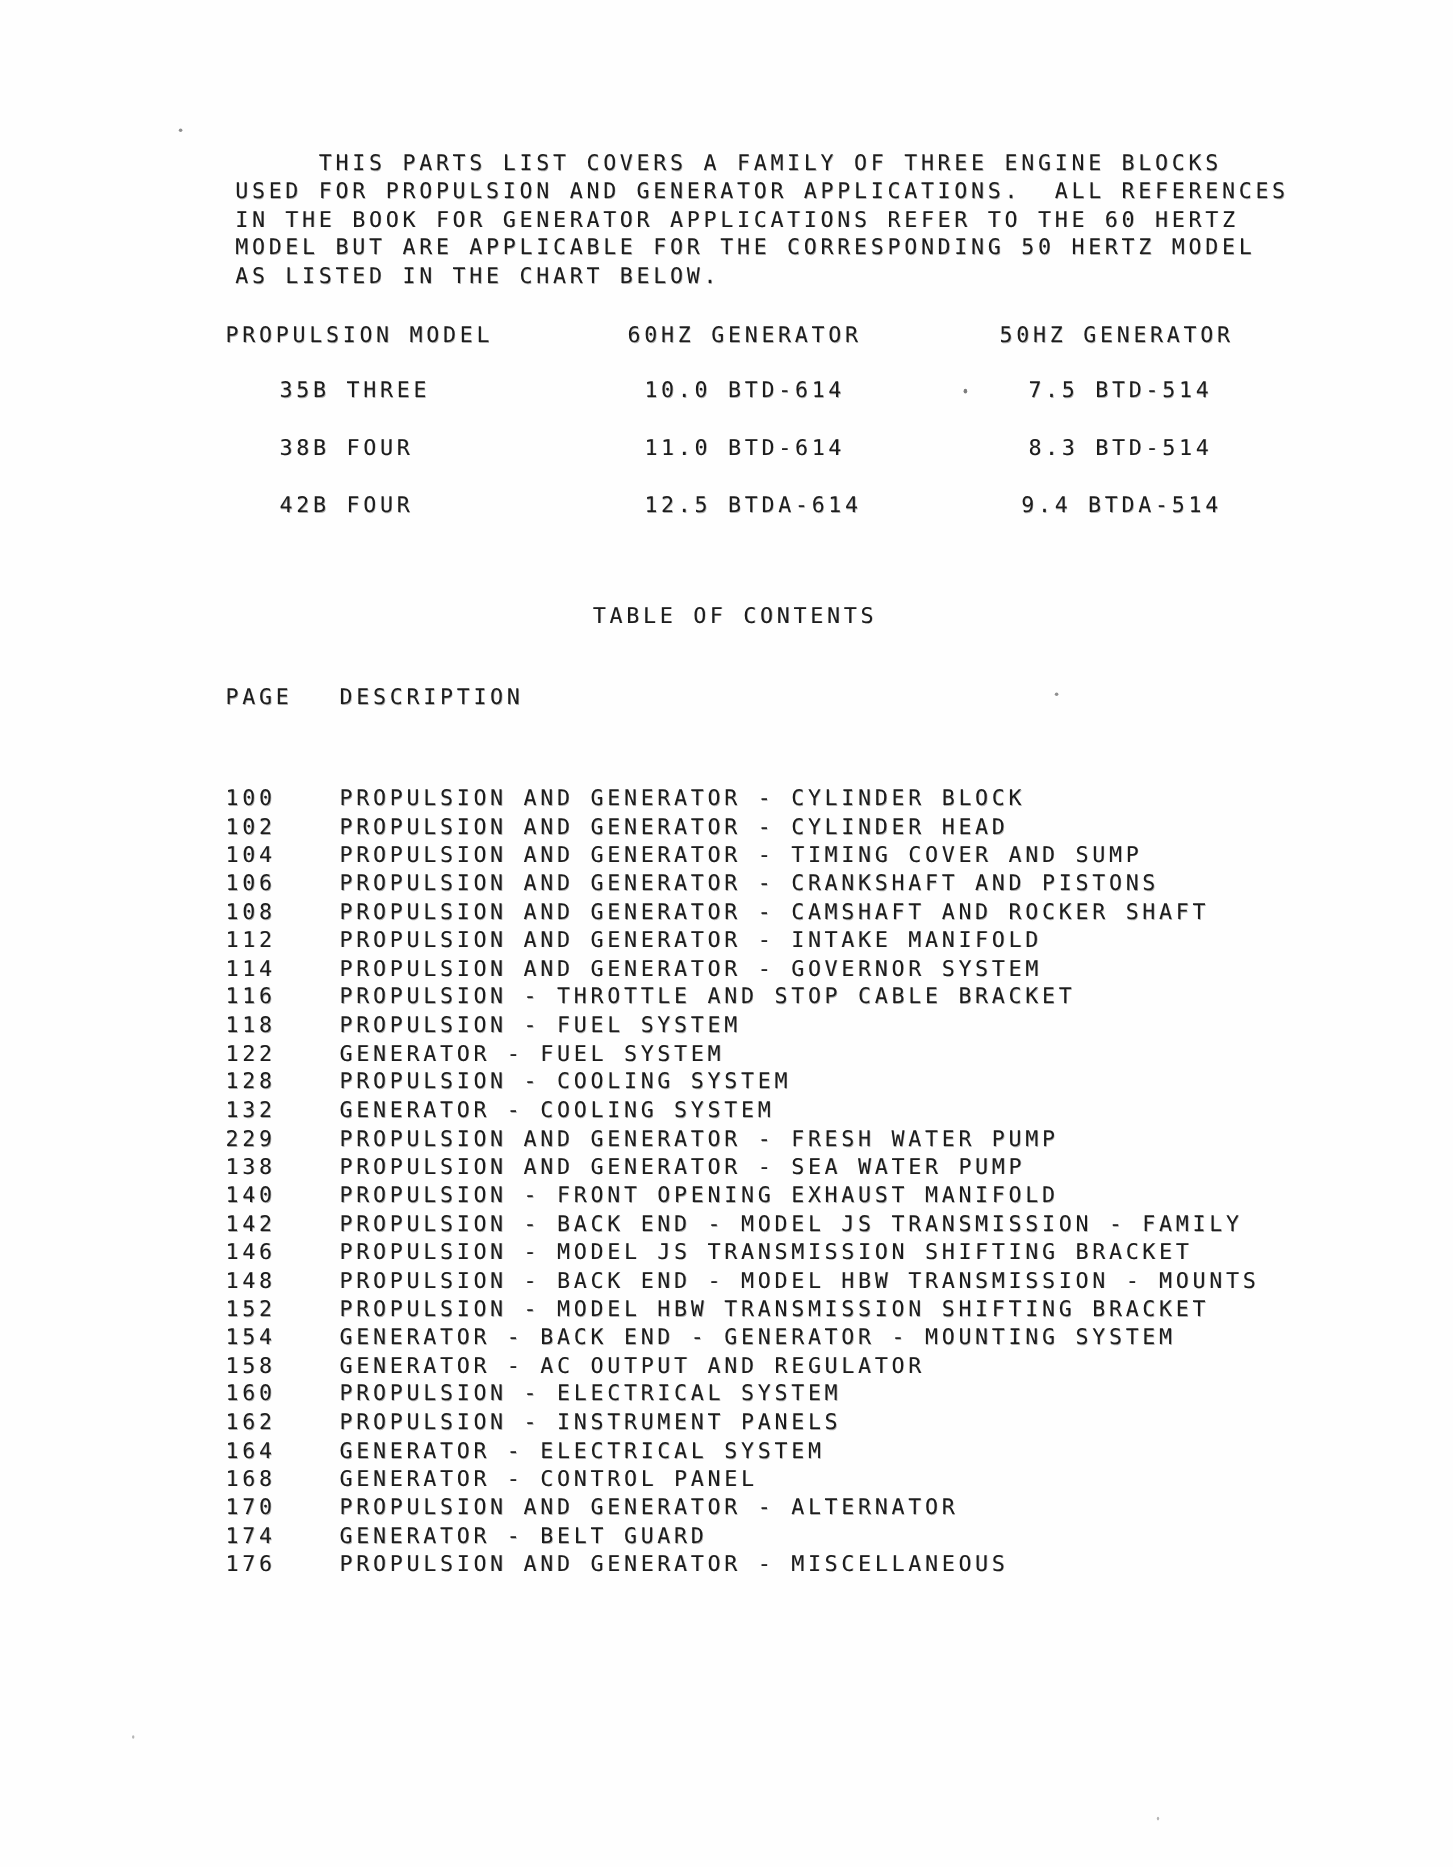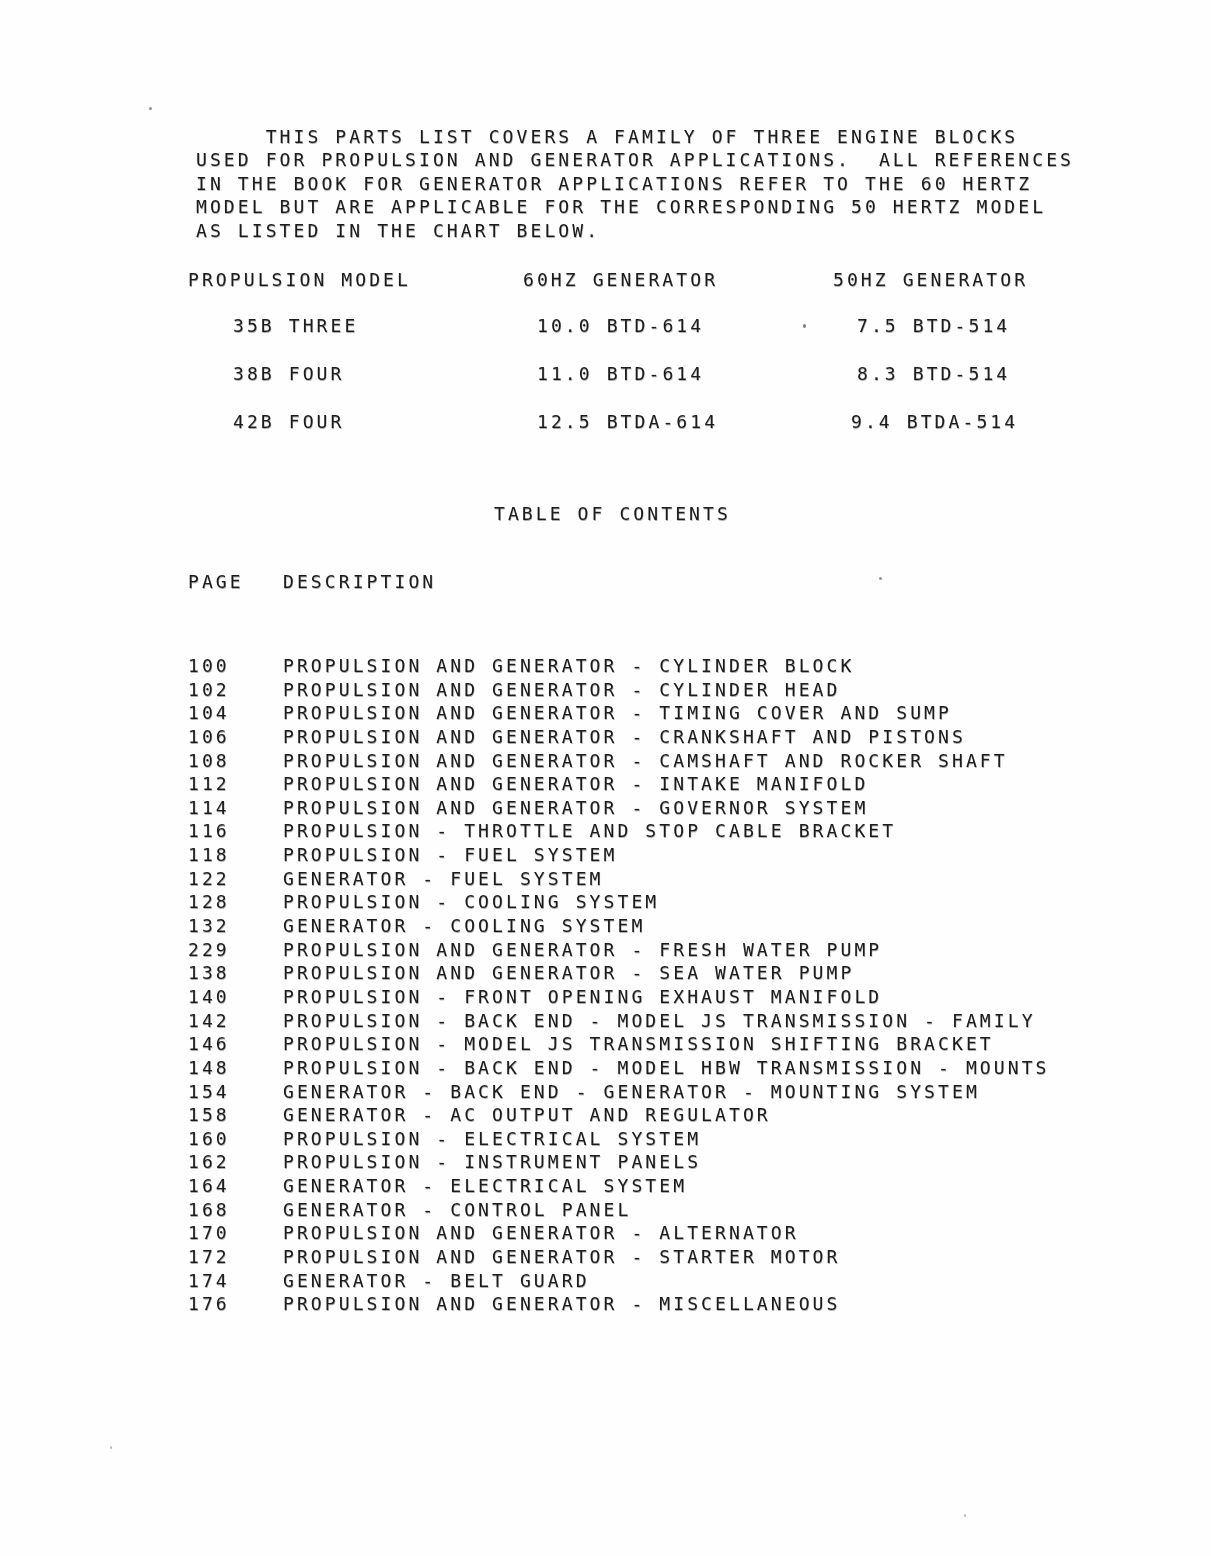--- a/index.html
+++ b/index.html
@@ -84,28 +84,28 @@
     <div class="trow"><span class="tpage">118</span><span class="tdesc">PROPULSION - FUEL SYSTEM</span></div>
     <div class="trow"><span class="tpage">122</span><span class="tdesc">GENERATOR - FUEL SYSTEM</span></div>
     <div class="trow"><span class="tpage">128</span><span class="tdesc">PROPULSION - COOLING SYSTEM</span></div>
     <div class="trow"><span class="tpage">132</span><span class="tdesc">GENERATOR - COOLING SYSTEM</span></div>
     <div class="trow"><span class="tpage">229</span><span class="tdesc">PROPULSION AND GENERATOR - FRESH WATER PUMP</span></div>
     <div class="trow"><span class="tpage">138</span><span class="tdesc">PROPULSION AND GENERATOR - SEA WATER PUMP</span></div>
     <div class="trow"><span class="tpage">140</span><span class="tdesc">PROPULSION - FRONT OPENING EXHAUST MANIFOLD</span></div>
     <div class="trow"><span class="tpage">142</span><span class="tdesc">PROPULSION - BACK END - MODEL JS TRANSMISSION - FAMILY</span></div>
     <div class="trow"><span class="tpage">146</span><span class="tdesc">PROPULSION - MODEL JS TRANSMISSION SHIFTING BRACKET</span></div>
     <div class="trow"><span class="tpage">148</span><span class="tdesc">PROPULSION - BACK END - MODEL HBW TRANSMISSION - MOUNTS</span></div>
+    <div class="trow"><span class="tpage">152</span><span class="tdesc">PROPULSION - MODEL HBW TRANSMISSION SHIFTING BRACKET</span></div>
     <div class="trow"><span class="tpage">154</span><span class="tdesc">GENERATOR - BACK END - GENERATOR - MOUNTING SYSTEM</span></div>
     <div class="trow"><span class="tpage">158</span><span class="tdesc">GENERATOR - AC OUTPUT AND REGULATOR</span></div>
     <div class="trow"><span class="tpage">160</span><span class="tdesc">PROPULSION - ELECTRICAL SYSTEM</span></div>
     <div class="trow"><span class="tpage">162</span><span class="tdesc">PROPULSION - INSTRUMENT PANELS</span></div>
     <div class="trow"><span class="tpage">164</span><span class="tdesc">GENERATOR - ELECTRICAL SYSTEM</span></div>
     <div class="trow"><span class="tpage">168</span><span class="tdesc">GENERATOR - CONTROL PANEL</span></div>
     <div class="trow"><span class="tpage">170</span><span class="tdesc">PROPULSION AND GENERATOR - ALTERNATOR</span></div>
-    <div class="trow"><span class="tpage">172</span><span class="tdesc">PROPULSION AND GENERATOR - STARTER MOTOR</span></div>
     <div class="trow"><span class="tpage">174</span><span class="tdesc">GENERATOR - BELT GUARD</span></div>
     <div class="trow"><span class="tpage">176</span><span class="tdesc">PROPULSION AND GENERATOR - MISCELLANEOUS</span></div>
   </div>
 
   <div class="speck s1"></div>
   <div class="speck s2"></div>
   <div class="speck s3"></div>
   <div class="speck s4"></div>
   <div class="speck s5"></div>
 

